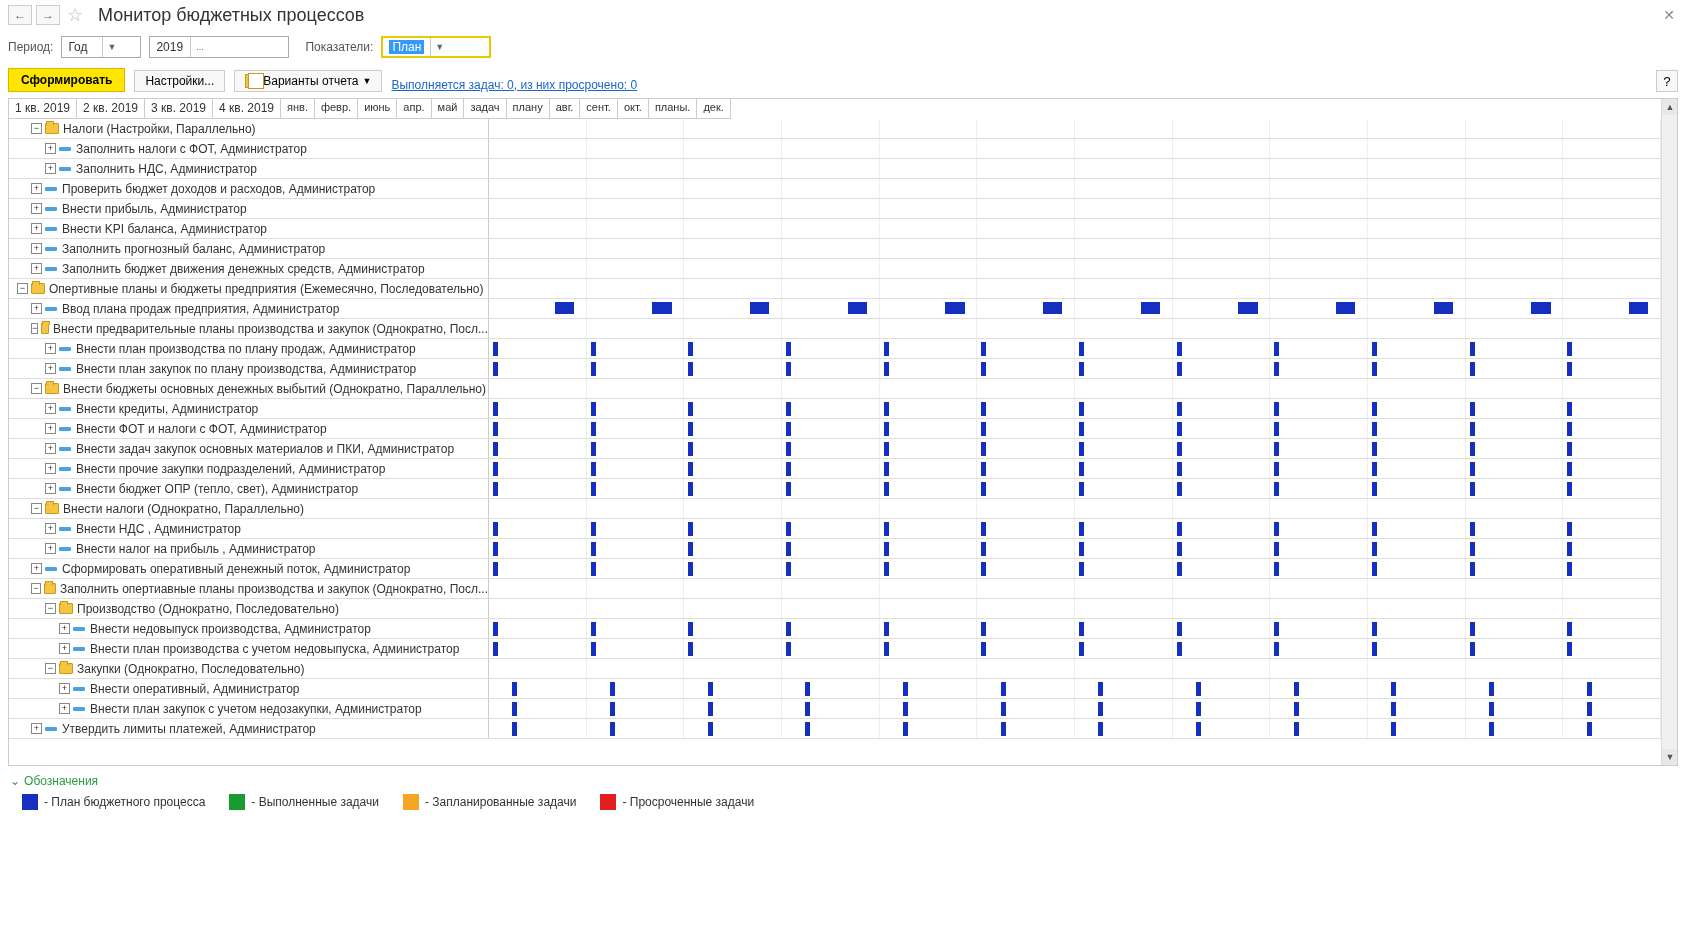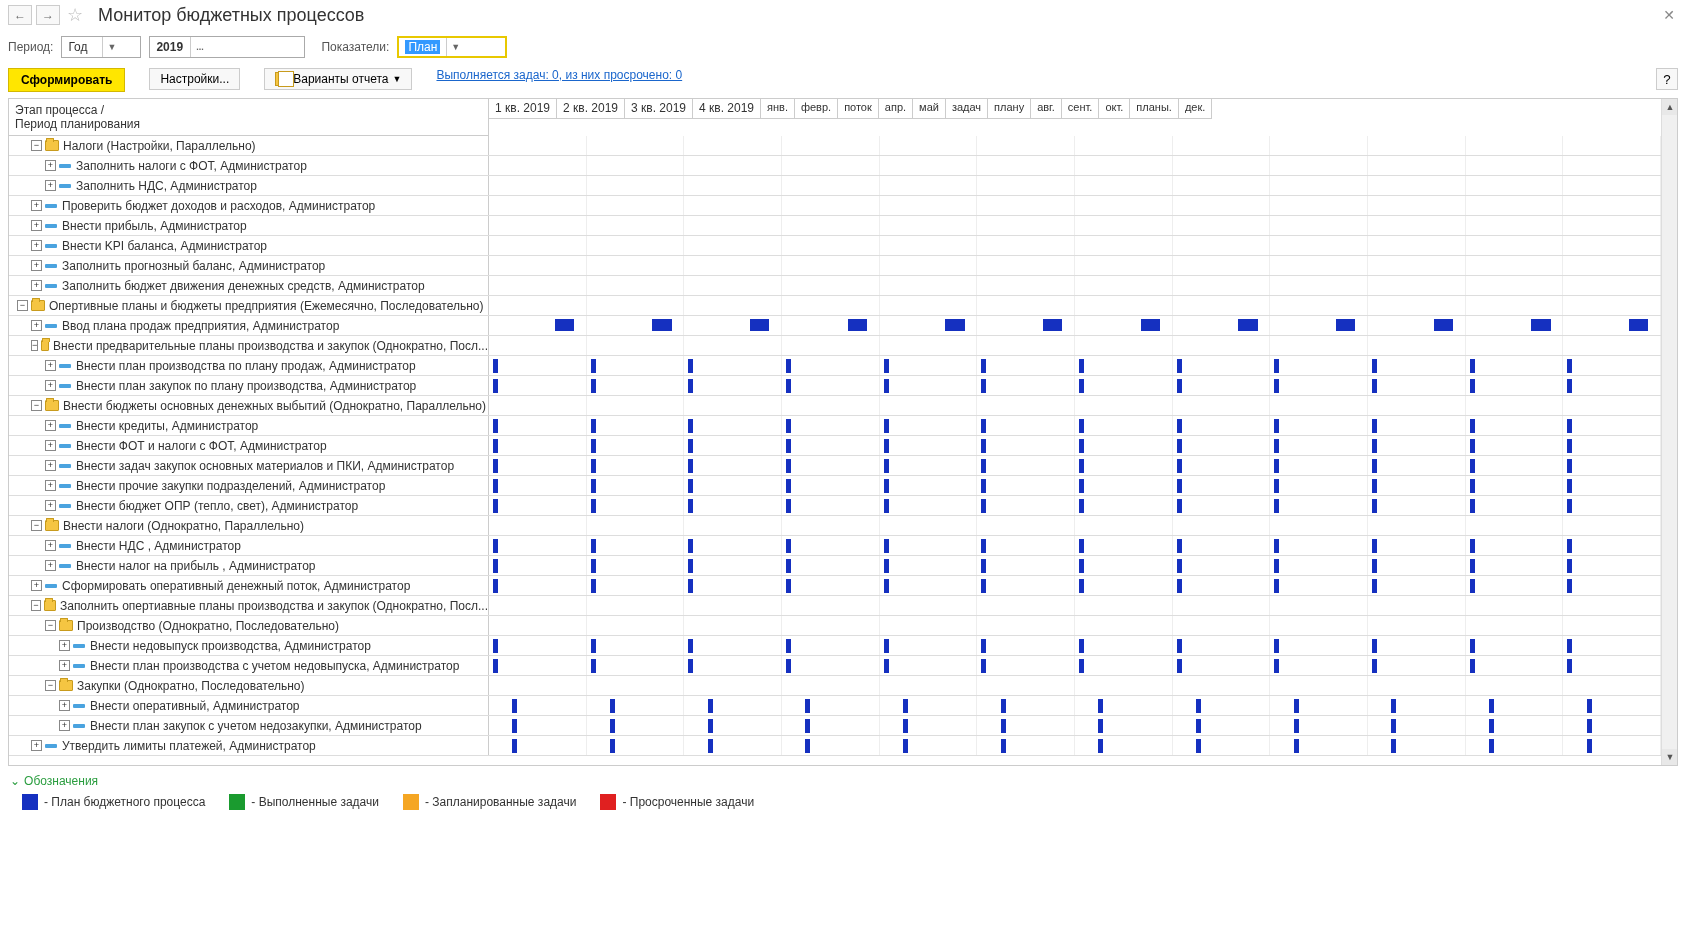--- a/index.html
+++ b/index.html
@@ -9,21 +9,21 @@
 .star { width:22px; height:22px; display:flex; align-items:center; justify-content:center; color:#bbb; cursor:pointer; font-size:18px; }
 .title { font-size:18px; color:#333; margin-left:8px; }
 .close-btn { margin-left:auto; width:18px; height:18px; color:#888; cursor:pointer; display:flex; align-items:center; justify-content:center; font-size:14px; }
 .params-row { display:flex; align-items:center; padding:6px 8px; gap:8px; }
 .label { color:#555; }
 .combo { display:flex; align-items:center; border:1px solid #aaa; height:22px; background:#fff; }
 .combo.selected { border:2px solid #e8c800; }
 .combo-text { padding:0 6px; min-width:40px; }
 .combo .sel { background:#3399ff; color:#fff; padding:0 3px; }
 .combo-btn { width:18px; height:100%; border-left:1px solid #ccc; display:flex; align-items:center; justify-content:center; color:#666; cursor:pointer; font-size:9px; }
-.toolbar-row { display:flex; align-items:flex-start; padding:4px 8px; gap:24px; }
+.toolbar-row { display:flex; align-items:flex-end; padding:4px 8px; gap:9px; }
 .primary-btn { background:#ffe600; border:1px solid #d4b800; padding:4px 12px; font-weight:bold; cursor:pointer; font-size:12px; }
 .sec-btn { background:#f8f8f8; border:1px solid #ccc; padding:3px 10px; cursor:pointer; font-size:12px; display:flex; align-items:center; gap:4px; }
 .link { color:#1a66cc; text-decoration:underline; cursor:pointer; }
 .help-btn { margin-left:auto; width:22px; height:22px; border:1px solid #ccc; background:#f8f8f8; display:flex; align-items:center; justify-content:center; cursor:pointer; }
 
 .grid-wrap { border:1px solid #ccc; margin:2px 8px; height:668px; overflow:hidden; position:relative; display:flex; flex-direction:column; }
 .scrollbar-v { position:absolute; right:0; top:0; width:16px; height:100%; background:#f0f0f0; border-left:1px solid #ddd; }
 .scroll-arrow { width:16px; height:16px; background:#e8e8e8; display:flex; align-items:center; justify-content:center; font-size:9px; color:#555; cursor:pointer; }
 .grid-header { display:flex; background:#fff; flex-shrink:0; }
 .left-head { width:480px; padding:4px 6px; border-right:1px solid #ccc; border-bottom:1px solid #ccc; font-size:12px; }
@@ -66,21 +66,21 @@
   <div class="title">Монитор бюджетных процессов</div>
   <div class="close-btn">✕</div>
 </div>
 
 <div class="params-row">
   <span class="label">Период:</span>
   <div class="combo" style="width:80px;">
     <span class="combo-text">Год</span>
     <span class="combo-btn">▼</span>
   </div>
-  <div class="combo" style="width:156px;font-weight:bold;">
+  <div class="combo" style="width:140px;">
     <span class="combo-text">2019</span>
     <span class="combo-btn">...</span>
   </div>
   <span class="label" style="margin-left:8px;">Показатели:</span>
   <div class="combo selected" style="width:110px;">
     <span class="combo-text"><span class="sel">План</span></span>
     <span class="combo-btn">▼</span>
   </div>
 </div>
 
@@ -91,35 +91,31 @@
     <span class="ico-copy"></span>
     <span>Варианты отчета</span>
     <span style="font-size:9px;">▼</span>
   </button>
   <a class="link">Выполняется задач: 0, из них просрочено: 0</a>
   <button class="help-btn">?</button>
 </div>
 
 <div class="grid-wrap">
   <div class="grid-header">
-    <div class="left-head">
-      <div>Этап процесса /</div>
-      <div>Период планирования</div>
-    </div>
     <div class="right-head">
       <div class="quarter-row" id="quarter-row">
           <div class="quarter-cell">1 кв. 2019</div>
           <div class="quarter-cell">2 кв. 2019</div>
           <div class="quarter-cell">3 кв. 2019</div>
           <div class="quarter-cell">4 кв. 2019</div>
         </div>
       <div class="month-row" id="month-row">
           <div class="month-cell">янв.</div>
           <div class="month-cell">февр.</div>
-          <div class="month-cell">поток</div>
+          <div class="month-cell">июнь</div>
           <div class="month-cell">апр.</div>
           <div class="month-cell">май</div>
           <div class="month-cell">задач</div>
           <div class="month-cell">плану</div>
           <div class="month-cell">авг.</div>
           <div class="month-cell">сент.</div>
           <div class="month-cell">окт.</div>
           <div class="month-cell">планы.</div>
           <div class="month-cell">дек.</div>
         </div>

